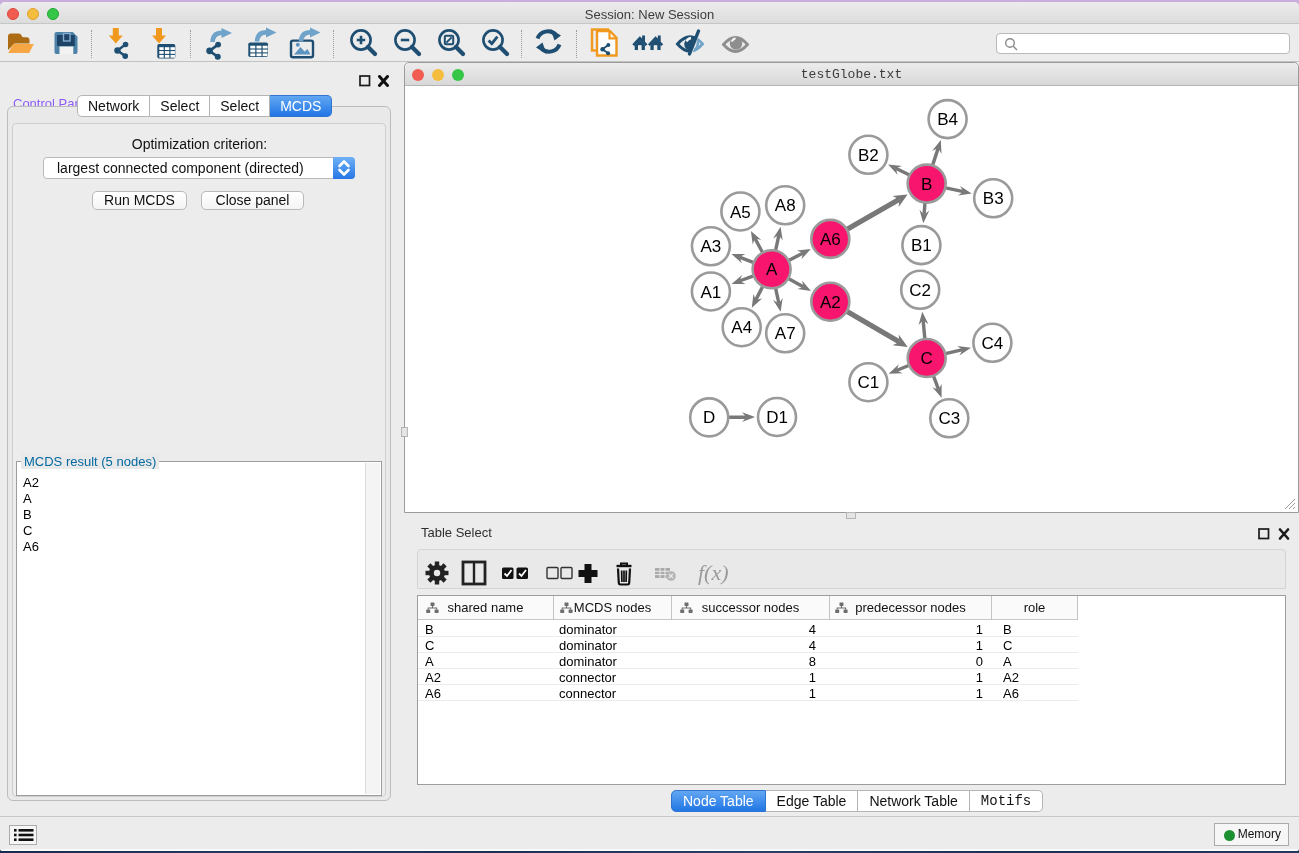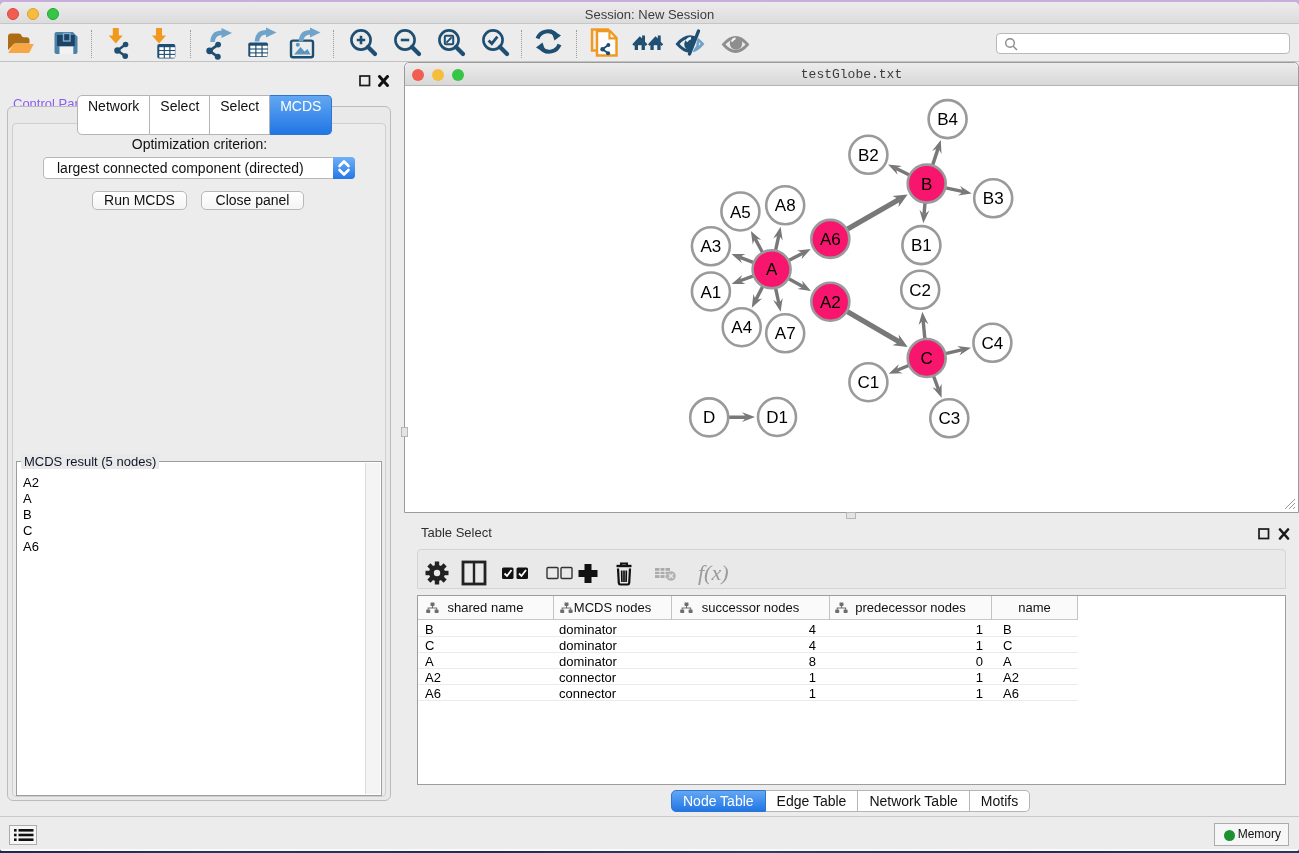--- a/index.html
+++ b/index.html
@@ -20,32 +20,32 @@
 #searchbox { position:absolute; left:996px; top:8px; width:294px; height:21px; background:#fff; border:1px solid #b9b9b9; border-radius:4px; }
 #searchbox svg { position:absolute; left:7px; top:3px; }
 
 #cpanel { position:absolute; left:0; top:62px; width:399px; height:754px; background:#ececec; }
 #cp-title { position:absolute; left:13px; top:10px; font-size:13px; color:#8b5cf6;margin-top:24px; }
 #cp-icons { position:absolute; right:8px; top:11px; }
 #cp-box { position:absolute; left:7px; top:44px; width:384px; height:695px; background:#e9e9e9; border:1px solid #bcbcbc; border-radius:6px; }
 #cp-inner { position:absolute; left:4px; top:16px; width:374px; height:674px; background:#ececec; border:1px solid #cfcfcf; border-radius:4px; }
 
 #cp-tabs { position:absolute; left:77px; top:33px; height:22px; display:flex; z-index:5; }
-.cptab { height:40px; line-height:21px; background:#ffffff; border:1px solid #b4b4b4; border-left:none; font-size:14px; color:#111; padding:0 10px; text-align:center; }
+.cptab { height:22px; line-height:21px; background:#ffffff; border:1px solid #b4b4b4; border-left:none; font-size:14px; color:#111; padding:0 10px; text-align:center; }
 .cptab.first { border-left:1px solid #b4b4b4; border-radius:5px 0 0 5px; }
 .cptab.sel { background:linear-gradient(#62a7f2,#2176e5); color:#fff; border-color:#2f74cf; border-radius:0 5px 5px 0; }
 #opt-label { position:absolute; left:0; top:74px; width:399px; text-align:center; font-size:14px; color:#111; }
 #dropdown { position:absolute; left:43px; top:95px; width:312px; height:22px; background:#fff; border:1px solid #b9b9b9; border-radius:4px; font-size:14px; color:#111; line-height:20px; padding-left:13px; }
 #dd-btn { position:absolute; right:-1px; top:-1px; width:22px; height:22px; background:linear-gradient(#6fb0f7,#2677e6); border-radius:0 4px 4px 0; }
 .btn { position:absolute; height:19px; white-space:nowrap; background:linear-gradient(#ffffff,#f4f4f4); border:1px solid #b9b9b9; border-radius:5px; font-size:14px; color:#111; text-align:center; line-height:17px; }
 #btn-run { left:92px; top:129px; width:95px; }
 #btn-close { left:201px; top:129px; width:103px; }
 
 #mcds-fs { position:absolute; left:16px; top:399px; width:366px; height:335px; border:1px solid #9d9d9d; background:#fff; }
-#mcds-legend { position:absolute; z-index:3; left:4px; top:-8px; background:#e9e9e9; padding:0 3px; font-size:13px; color:#0f172a; }
+#mcds-legend { position:absolute; z-index:3; left:4px; top:-8px; background:#e9e9e9; padding:0 3px; font-size:13px; color:#0369a1; }
 #mcds-list { position:absolute; left:1px; top:1px; width:348px; height:331px; background:#fff; font-size:13px; color:#000; padding:12px 0 0 5px; line-height:16px; }
 #mcds-scroll { position:absolute; right:1px; top:1px; width:15px; height:331px; background:#f4f4f4; border-left:1px solid #dcdcdc; }
 
 #netwin { position:absolute; left:404px; top:62px; width:895px; height:451px; background:#fff; border:1px solid #9b9b9b; border-radius:5px 5px 0 0; }
 #net-title { position:absolute; left:0; top:0; width:100%; height:23px; background:linear-gradient(#ececec,#d8d8d8); border-bottom:1px solid #b5b5b5; border-radius:5px 5px 0 0;font-family:Liberation Mono, monospace; }
 #net-title .t1 { left:7px; top:6px; background:#f25d52; }
 #net-title .t2 { left:27px; top:6px; background:#f5bd3e; }
 #net-title .t3 { left:47px; top:6px; background:#35c648; }
 #net-title .txt { position:absolute; width:100%; text-align:center; top:4px; font-size:13px; color:#3c3c3c; }
 #graph { position:absolute; left:0; top:24px; }
@@ -57,21 +57,21 @@
 #tp-toolbar { position:absolute; left:13px; top:36px; width:869px; height:40px; background:#e9e9e9; border:1px solid #d4d4d4; border-radius:4px 4px 0 0; }
 #tp-table { position:absolute; left:13px; top:82px; width:869px; height:190px; background:#fff; border:1px solid #9d9d9d; }
 #tp-header { position:absolute; left:0; top:0; width:660px; height:24px; background:#fafafa; border-bottom:1px solid #c8c8c8; font-size:13px; color:#111;padding-left:47px; }
 .hcell { position:absolute; top:0; height:24px; border-right:1px solid #c3c3c3; text-align:center; line-height:23px; }
 .trow { position:absolute; left:0; width:660px; height:16px; font-size:13px; color:#000; border-bottom:1px solid #ebebeb; }
 .trow span { position:absolute; top:1px; }
 
 #btabs { position:absolute; left:267px; top:277px; height:22px; display:flex; }
 .btab { height:22px; line-height:21px; background:#fff; border:1px solid #b4b4b4; border-left:none; font-size:14px; color:#111; padding:0 11px; }
 .btab.sel { background:linear-gradient(#62a7f2,#2176e5); color:#fff; border:1px solid #2f74cf; border-radius:5px 0 0 5px; }
-.btab.last { border-radius:0 5px 5px 0; }
+.btab.last { border-radius:0 5px 5px 0;font-family:Liberation Mono, monospace; }
 
 #statusbar { position:absolute; left:0; top:816px; width:1299px; height:33px; background:#ececec; border-top:1px solid #c8c8c8; }
 #listbtn { position:absolute; left:9px; top:8px; width:28px; height:20px; background:#f6f6f6; border:1px solid #ababab; }
 #membtn { position:absolute; right:10px; top:6px; width:75px; height:23px; background:#f6f6f6; border:1px solid #ababab; font-size:12px; color:#111; text-align:right; line-height:21px; padding-right:7px; }
 #memdot { position:absolute; left:9px; top:6px; width:11px; height:11px; border-radius:50%; background:#1d9132; }
 </style>
 </head>
 <body>
 <div id="deskstrip"></div>
 <div id="win"></div>
@@ -400,21 +400,21 @@
           <path d="M251 21 L255 25 M255 21 L251 25" stroke="#e9e9e9" stroke-width="1.4"></path>
         </g>
         <text x="280" y="27" font-family="Liberation Serif,serif" font-style="italic" font-size="22" fill="#9a9a9a">f(x)</text>
       </svg></div>
   <div id="tp-table">
     <div id="tp-header">
       <div class="hcell" style="left:0;width:136px;">shared name</div>
       <div class="hcell" style="left:136px;width:118px;">MCDS nodes</div>
       <div class="hcell" style="left:254px;width:158px;">successor nodes</div>
       <div class="hcell" style="left:412px;width:162px;">predecessor nodes</div>
-      <div class="hcell" style="left:574px;width:86px;">name</div>
+      <div class="hcell" style="left:574px;width:86px;">role</div>
     </div>
       <svg style="position:absolute;left:8px;top:6px;" width="13" height="12" viewBox="0 0 13 12">
         <g fill="#6d6d6d">
           <rect x="4.5" y="0.5" width="4" height="3.4" rx="0.6"></rect>
           <rect x="0.2" y="7.5" width="4" height="3.4" rx="0.6"></rect>
           <rect x="8.6" y="7.5" width="4" height="3.4" rx="0.6"></rect>
           <path d="M6.5 3.9 L6.5 6 M2.2 7.5 L2.2 6 L10.6 6 L10.6 7.5" stroke="#6d6d6d" stroke-width="1.1" fill="none"></path>
         </g>
       </svg>
       <svg style="position:absolute;left:142px;top:6px;" width="13" height="12" viewBox="0 0 13 12">

